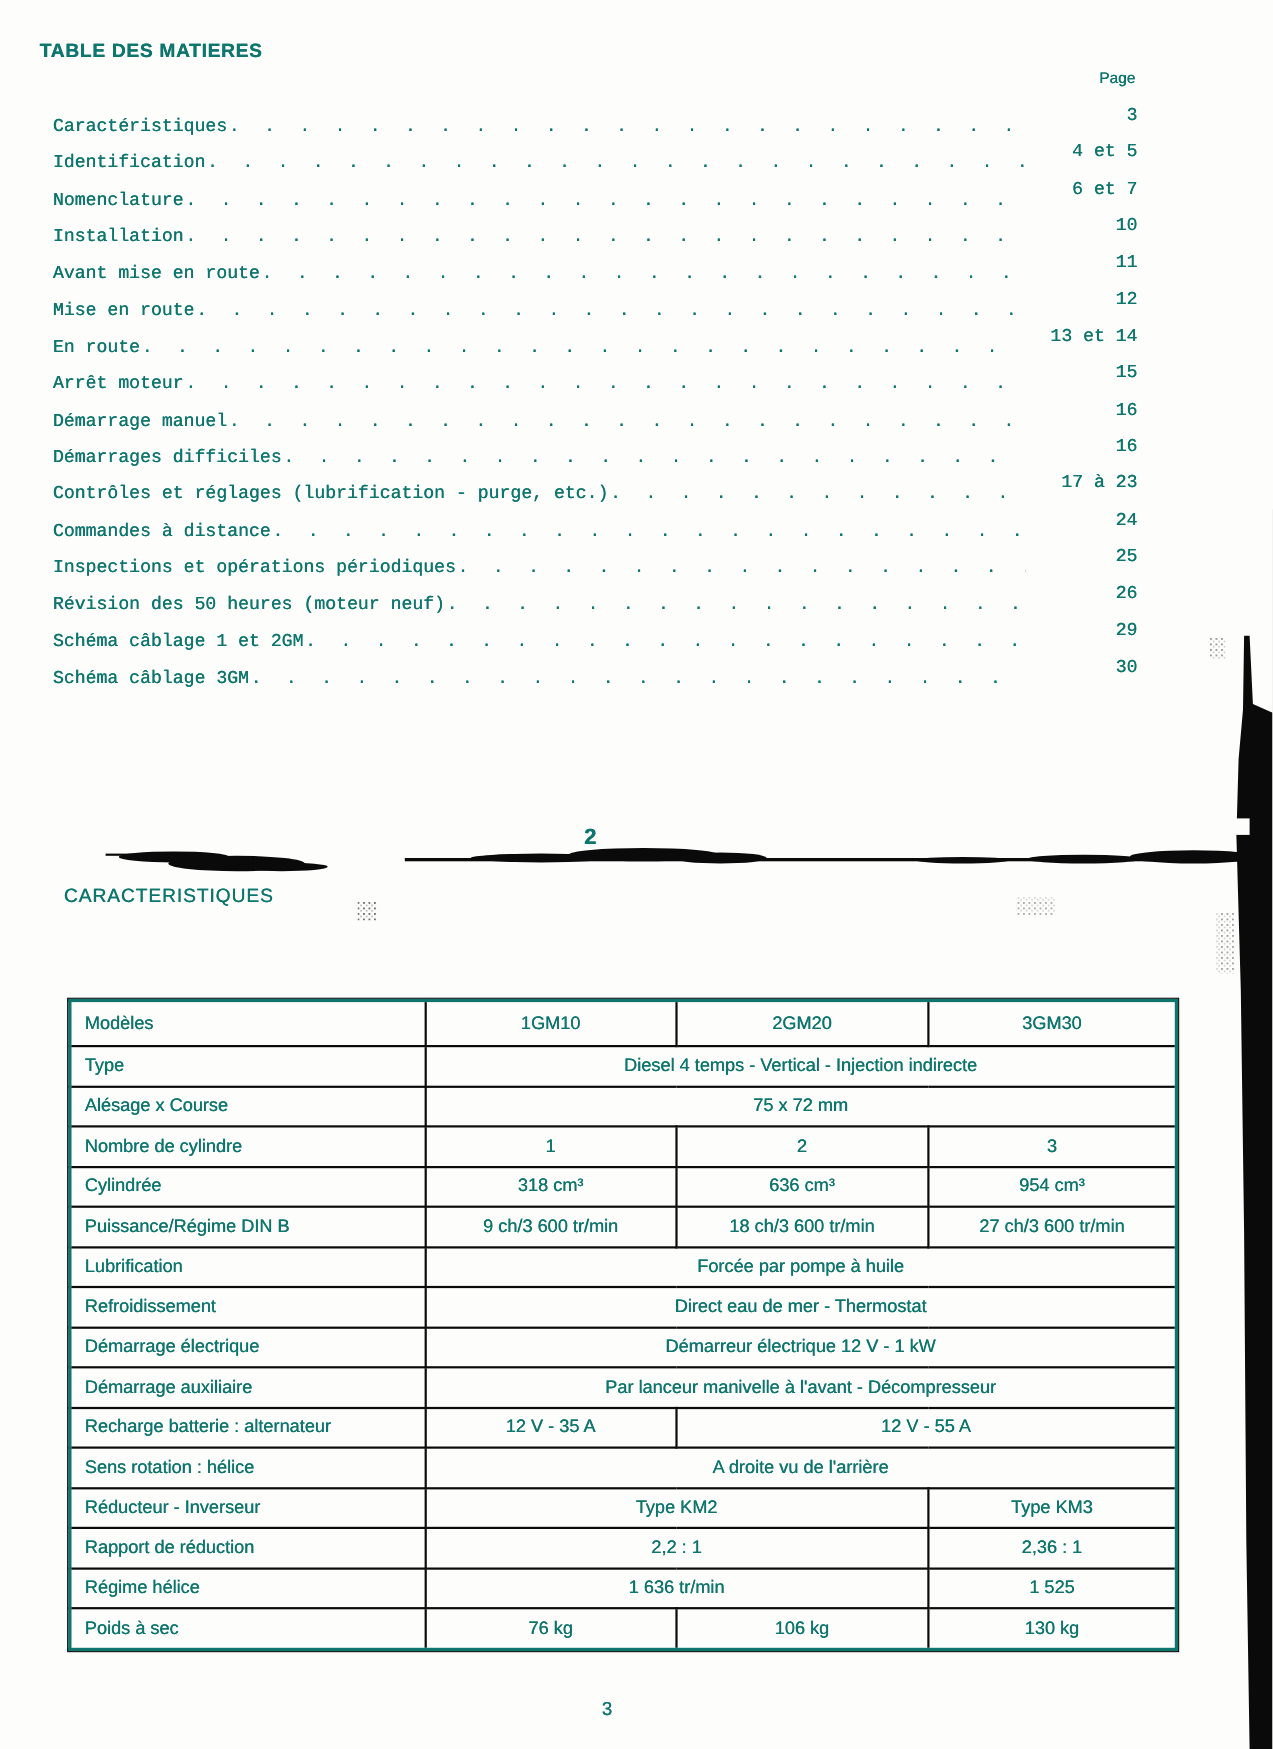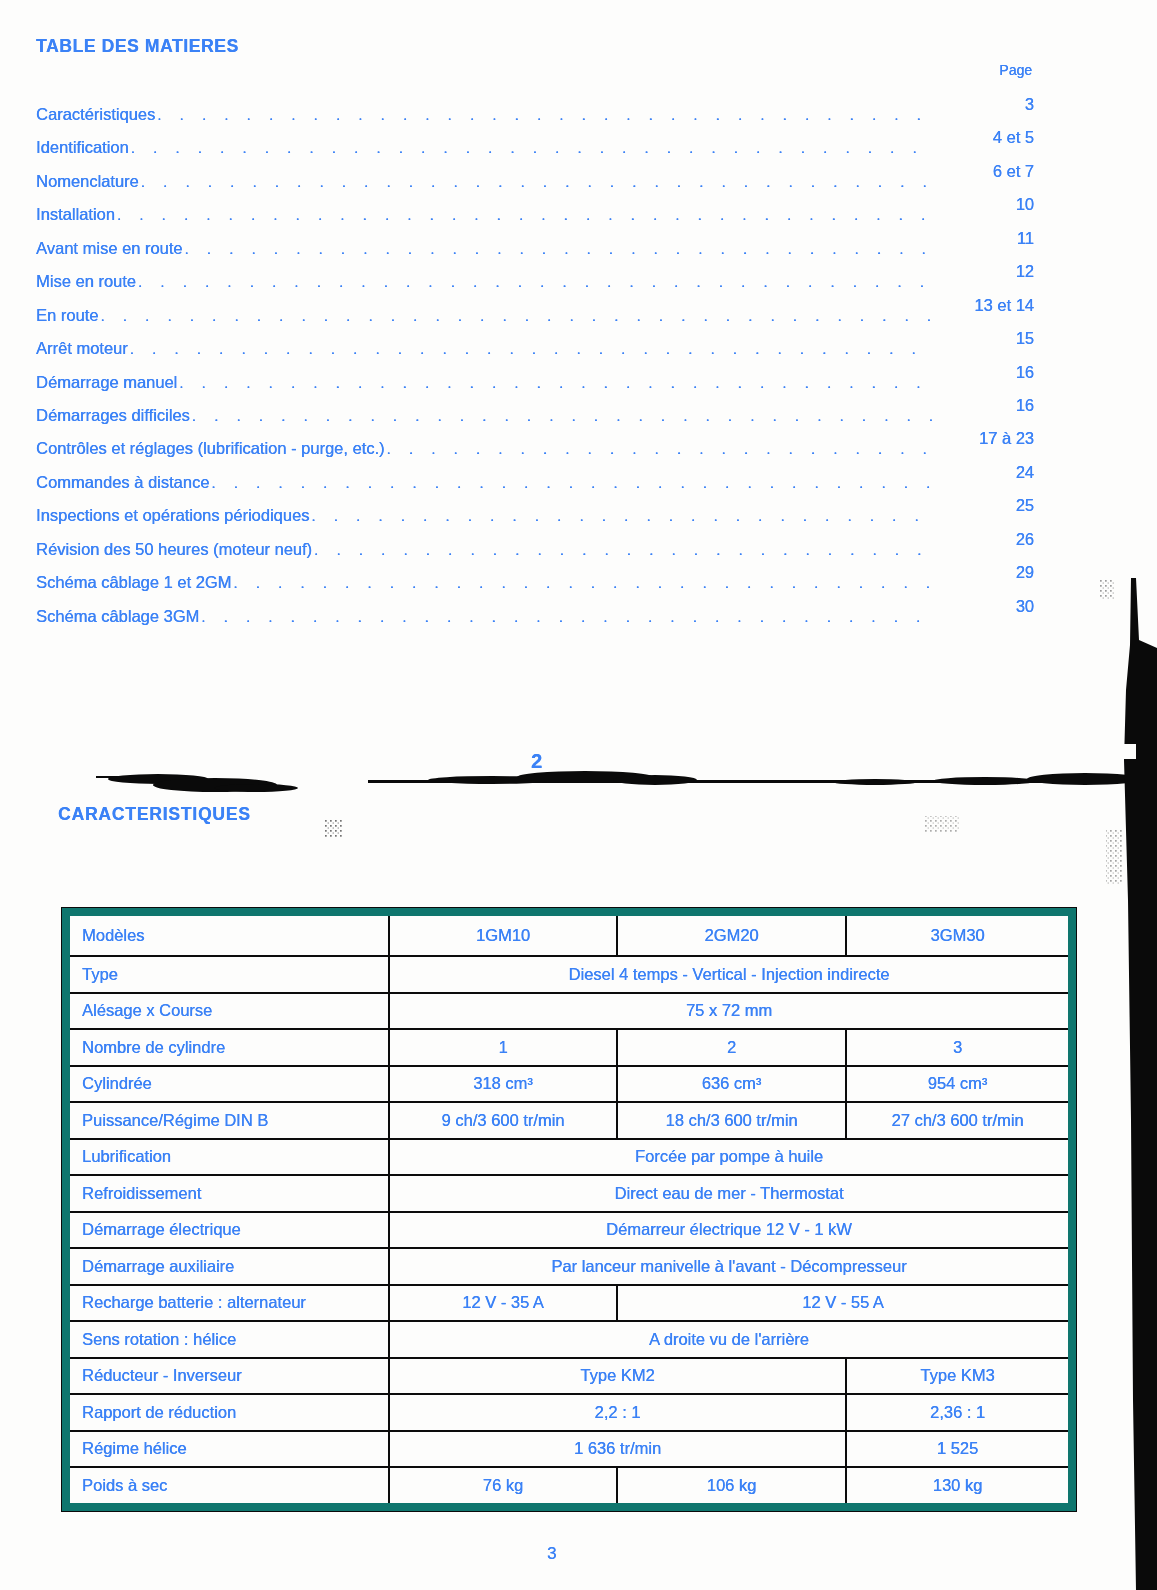--- a/index.html
+++ b/index.html
@@ -2,53 +2,53 @@
 <html><head>
 <meta charset="utf-8">
 <style>
   html,body{margin:0;padding:0;background:#e8e8e6;}
   .page{
     position:relative;
     width:1157px;height:1590px;
     background:#fdfdfc;
     overflow:hidden;
     font-family:"Liberation Sans","DejaVu Sans",sans-serif;
-    color:#3b82f6;
+    color:#0f766e;
     text-shadow:0.3px 0 0 currentColor; 
   }
   
   .toc{position:absolute;left:36px;top:36px;width:998px;}
   .toc-title{margin:0;font-size:17.5px;font-weight:bold;letter-spacing:0.6px;}
   .page-col-label{position:absolute;top:26px;right:2px;font-size:14px;}
-  .toc-rows{position:absolute;top:62px;left:0;right:0;}
+  .toc-rows{position:absolute;top:62px;left:12px;right:0;font-family:Liberation Mono, monospace;}
   .toc-row{display:flex;align-items:baseline;line-height:33.45px;height:33.45px;}
   .toc-label{white-space:nowrap;font-size:16.5px;}
   .toc-leader{flex:1;overflow:hidden;white-space:nowrap;margin:0 6px 0 2px;font-size:15px;letter-spacing:7px;}
   .toc-leader::after{content:". . . . . . . . . . . . . . . . . . . . . . . . . . . . . . . . . . . . . . . . . . . . . . . . . . . . . . . . . . . . . . . . . . . . . . . . . . . . . . . .";}
   .toc-page{min-width:96px;text-align:right;white-space:nowrap;font-size:16.5px;position:relative;top:-10px;}
   
-  .section-title{position:absolute;left:58px;top:804px;margin:0;font-size:17.5px;font-weight:bold;letter-spacing:0.8px;}
+  .section-title{position:absolute;left:58px;top:804px;margin:0;font-size:17.5px;font-weight:normal;letter-spacing:0.8px;}
   
   .prev-page-num{position:absolute;left:531px;top:750px;font-size:20px;font-weight:bold;}
   .footer-page-num{position:absolute;left:547px;top:1544px;font-size:17px;}
   
   .spec-table{
     position:absolute;left:62px;top:908px;
     border-collapse:collapse;table-layout:fixed;
     width:1006px;font-size:16.5px;
   }
   .spec-table td{
     border:2px solid #0b0b0b;
     height:34.5px;padding:0 4px;
     text-align:center;vertical-align:middle;
     overflow:hidden;white-space:nowrap;
   }
   .spec-table tr.hdr td{height:39px;}
   .spec-table td.lbl{text-align:left;padding-left:12px;}
-  .spec-table{border:8px solid #0f766e;outline:1px solid #0b0b0b;}
+  .spec-table{border:3px solid #0f766e;outline:1px solid #0b0b0b;}
   
   .artifact-svg{position:absolute;left:0;top:0;pointer-events:none;}
 </style>
 </head>
 <body>
 
 <div class="page">
 
   <div class="toc">
     <h1 class="toc-title">TABLE DES MATIERES</h1>

